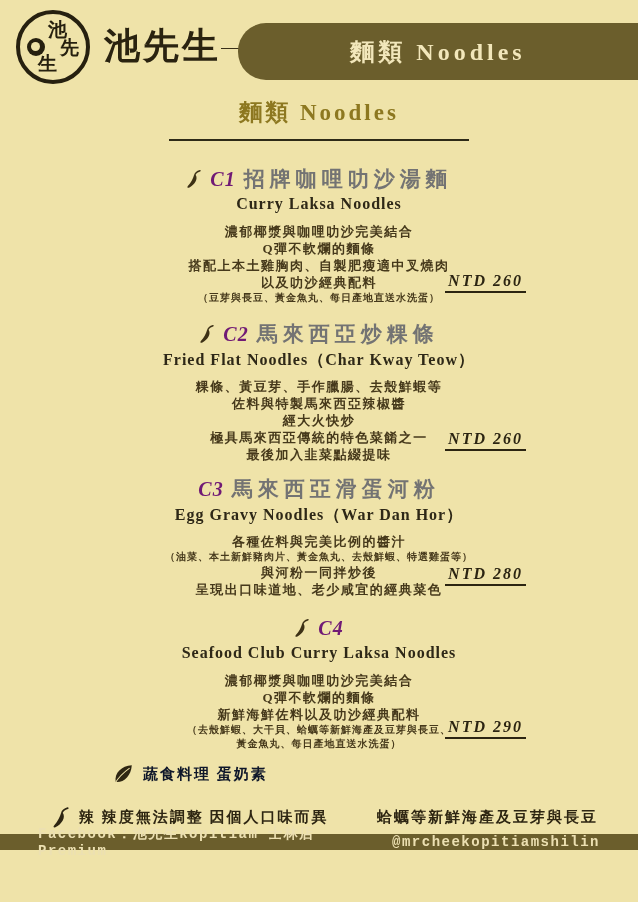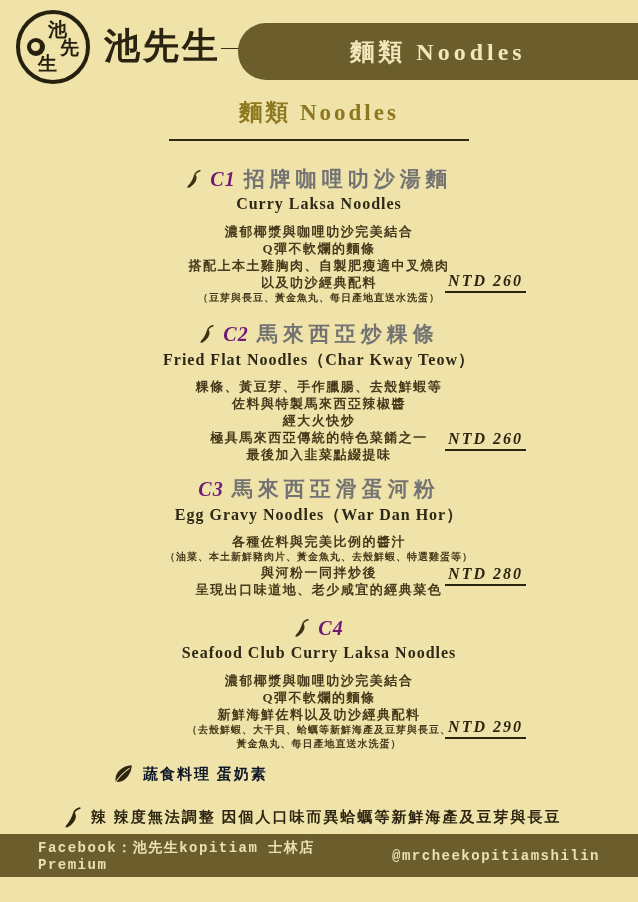--- a/index.html
+++ b/index.html
@@ -35,25 +35,25 @@
   .item-code{font-size:20px;font-style:italic;font-weight:bold;color:#701a75;letter-spacing:1px;}
   .item-name-zh{font-size:21px;font-weight:bold;letter-spacing:5px;color:#737373;}
   .item-name-en{font-size:16px;font-weight:bold;color:#2e2817;letter-spacing:1px;height:22px;margin-bottom:6px;}
   .line{font-size:13px;font-weight:bold;line-height:17px;letter-spacing:1.5px;}
   .line.small{font-size:10px;line-height:14px;letter-spacing:1px;}
   .item-price{position:absolute;right:112px;bottom:12px;font-size:16px;font-weight:bold;font-style:italic;
     color:#2c2512;border-bottom:2px solid #2c2512;padding:0 3px 1px;letter-spacing:2px;margin-top:48px;}
   
   .note-veg{position:absolute;left:112px;top:763px;display:flex;align-items:center;gap:9px;
     font-size:15px;font-weight:bold;color:#0f172a;letter-spacing:2px;}
-  .note-spicy-row{position:absolute;left:64px;right:40px;top:804px;display:flex;justify-content:flex-start;align-items:center;}
+  .note-spicy-row{position:absolute;left:52px;right:40px;top:804px;display:flex;justify-content:space-between;align-items:center;}
   .note-spicy{display:flex;align-items:center;gap:9px;font-size:15px;font-weight:bold;letter-spacing:2px;color:#2e2612;}
   .note-pork{font-size:15px;font-weight:bold;letter-spacing:2px;color:#2e2612;}
   
-  .footer-bar{position:absolute;left:0;top:834px;width:100%;height:43px;background:#6b5e2c;
+  .footer-bar{position:absolute;left:0;top:834px;width:100%;height:16px;background:#6b5e2c;
     display:flex;align-items:center;justify-content:space-between;padding:0 38px;box-sizing:border-box;
     color:#ece0b2;font-size:14px;letter-spacing:1.5px;font-weight:bold;
     font-family:"Liberation Mono","DejaVu Sans Mono",monospace;}
 </style>
 </head>
 <body>
 
 <div id="page">
 
   <div class="logo">

